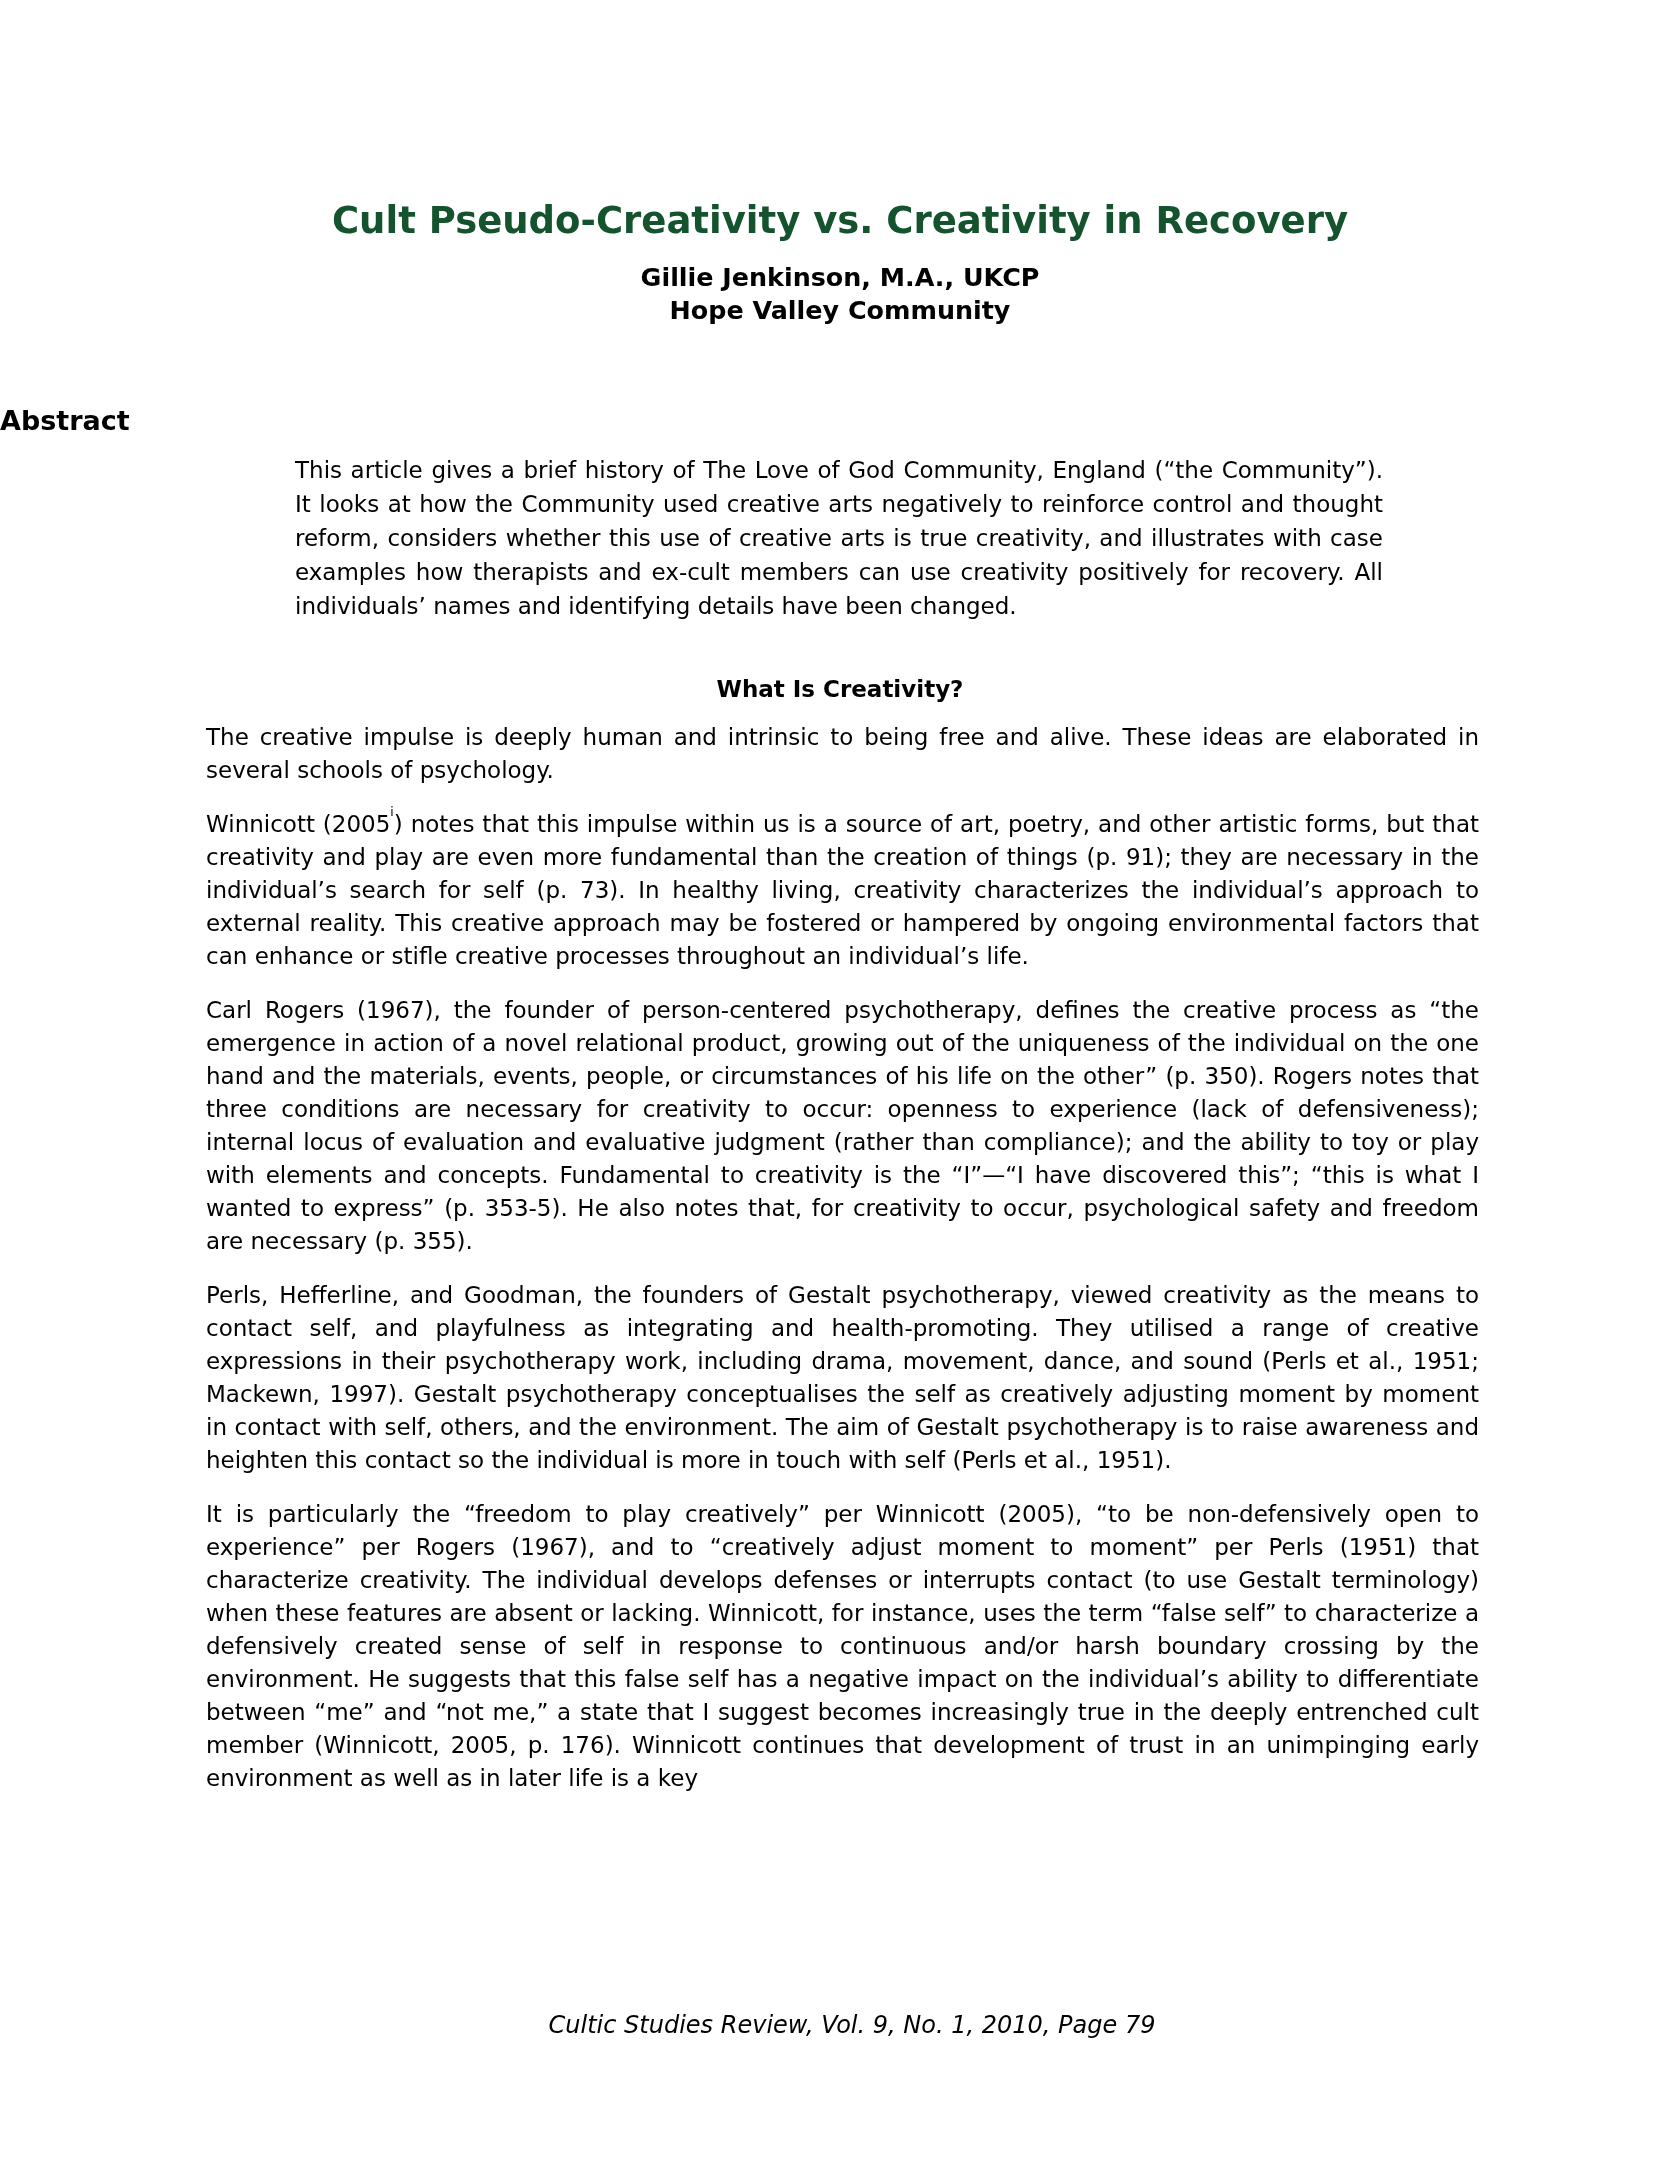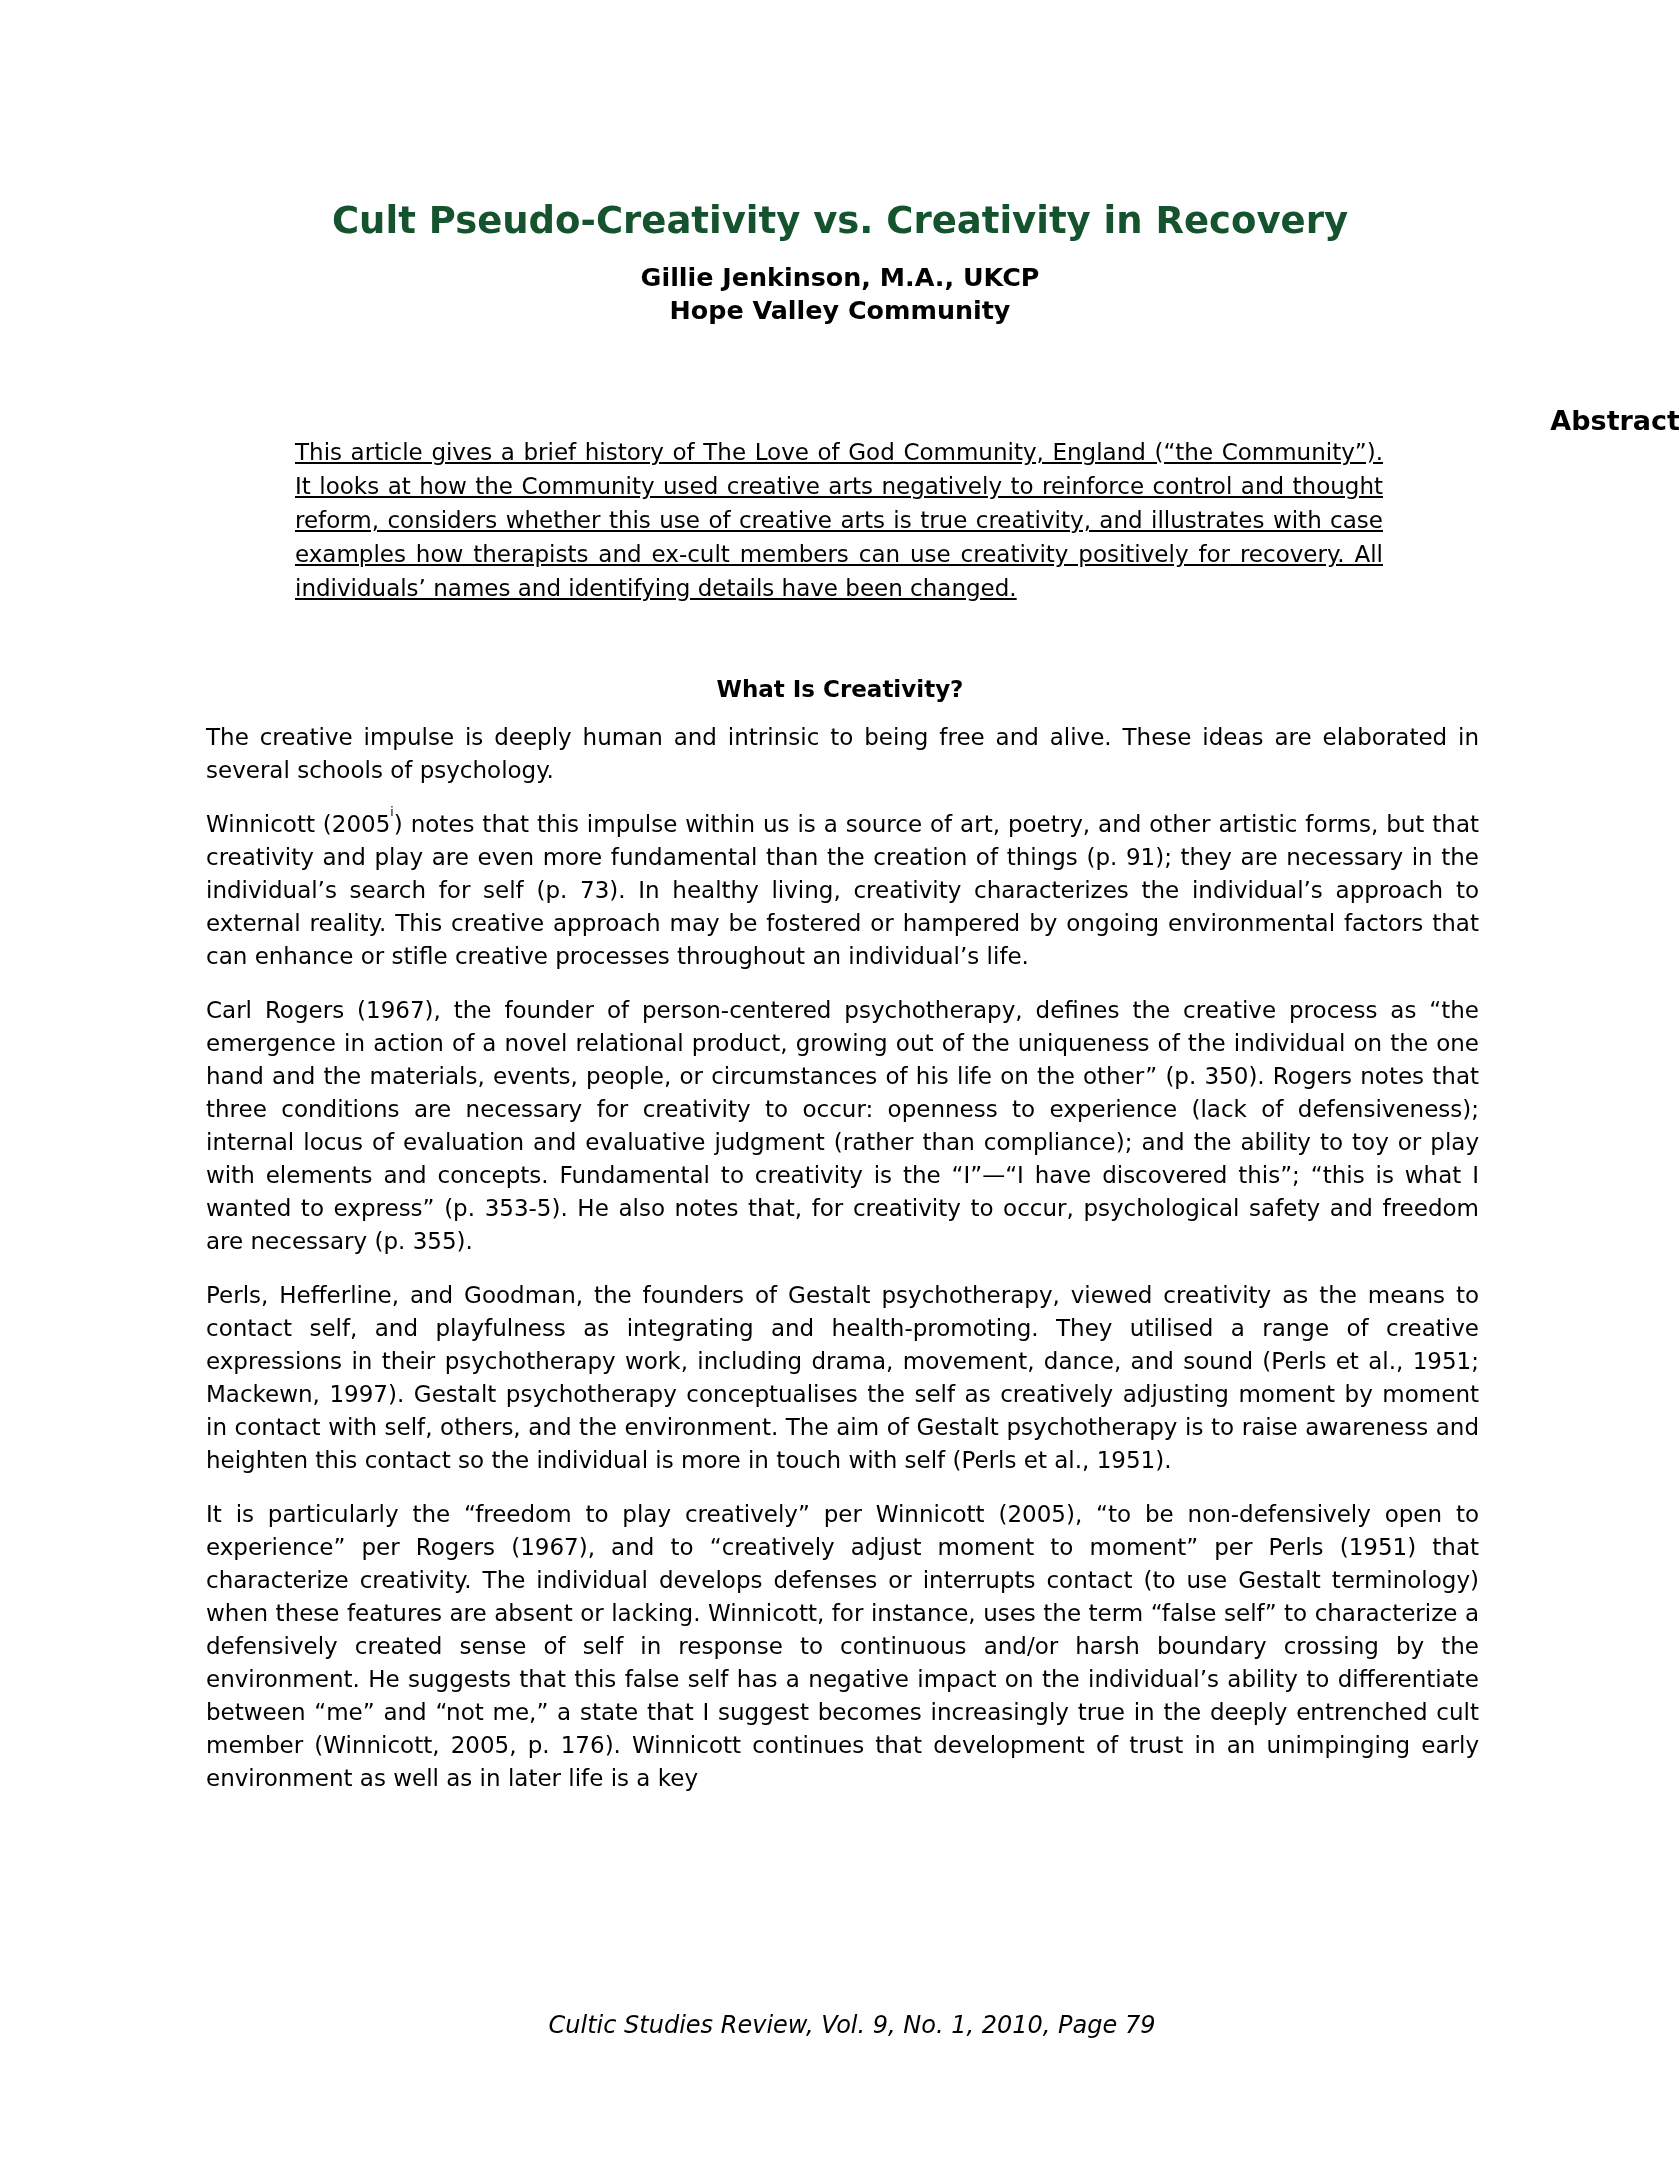--- a/index.html
+++ b/index.html
@@ -1,21 +1,21 @@
 <!DOCTYPE html>
 <html style="font-size:15px"><head>
 <meta charset="utf-8">
 <style>
   html, body { margin: 0; padding: 0; background: #ffffff; }
   body { width: 1680px; height: 2174px; position: relative; overflow: hidden; color: #000; font-family: "DejaVu Sans", sans-serif; }
   .title { position: absolute; left: 0; width: 1680px; top: 194px; text-align: center; font-weight: bold; font-size: 37px; line-height: 53px; color: #14532d; letter-spacing: 0px; }
   .authors { position: absolute; left: 0; width: 1680px; top: 261px; text-align: center; font-weight: bold; font-size: 25.4px; line-height: 33px; }
   .authors div { height: 33px; }
-  .abstract-heading { position: absolute; left: 0; width: 1680px; top: 400px; text-align: right; font-weight: bold; font-size: 27px; line-height: 41px; }
-  .abstract { position: absolute; left: 295px; width: 1088px; top: 435px; font-size: 23px; line-height: 34px; text-align: justify; margin: 0; text-decoration: underline; }
+  .abstract-heading { position: absolute; left: 0; width: 1680px; top: 400px; text-align: left; font-weight: bold; font-size: 27px; line-height: 41px; }
+  .abstract { position: absolute; left: 295px; width: 1088px; top: 453px; font-size: 23px; line-height: 34px; text-align: justify; margin: 0; }
   .section-heading { position: absolute; left: 0; width: 1680px; top: 672px; text-align: center; font-weight: bold; font-size: 23px; line-height: 34px; }
   .body { position: absolute; left: 198px; width: 1281px; top: 721px; }
   .body p { margin: 0 0 21px 8px; font-size: 23px; line-height: 33px; text-align: justify; }
   sup.fn { font-size: 12.2px; vertical-align: top; line-height: 0; position: relative; top: 3.8px; }
   .footer { position: absolute; left: 0; width: 1680px; top: 2011px; text-align: center; font-style: italic; font-size: 24px; line-height: 28px; margin-left: 12px; }
 </style>
 </head>
 <body>
 
 <h1 class="title" style="margin:0;">Cult Pseudo-Creativity vs. Creativity in Recovery</h1>

